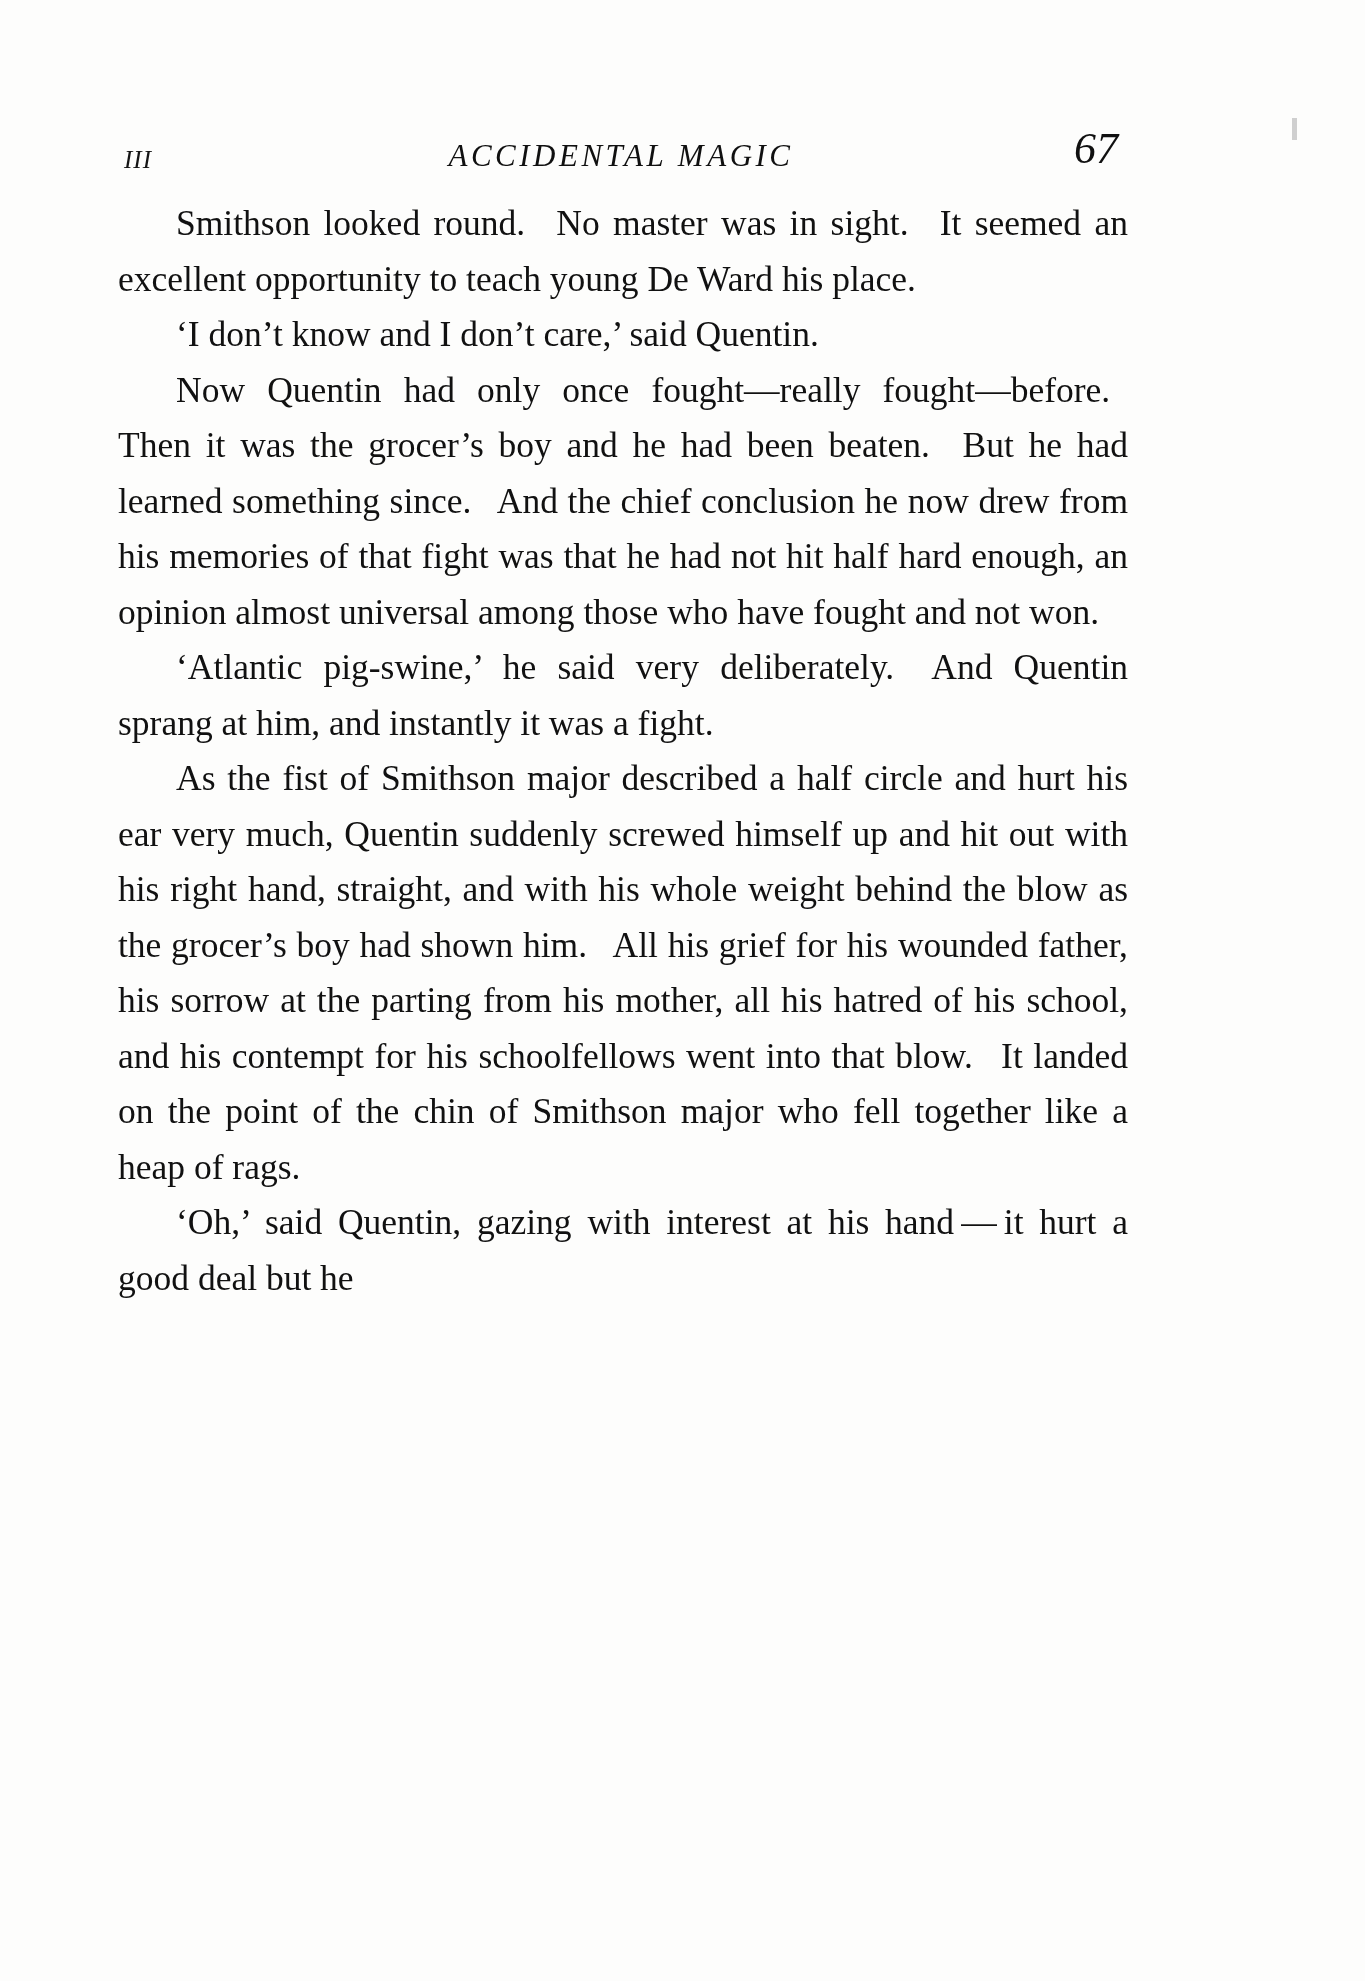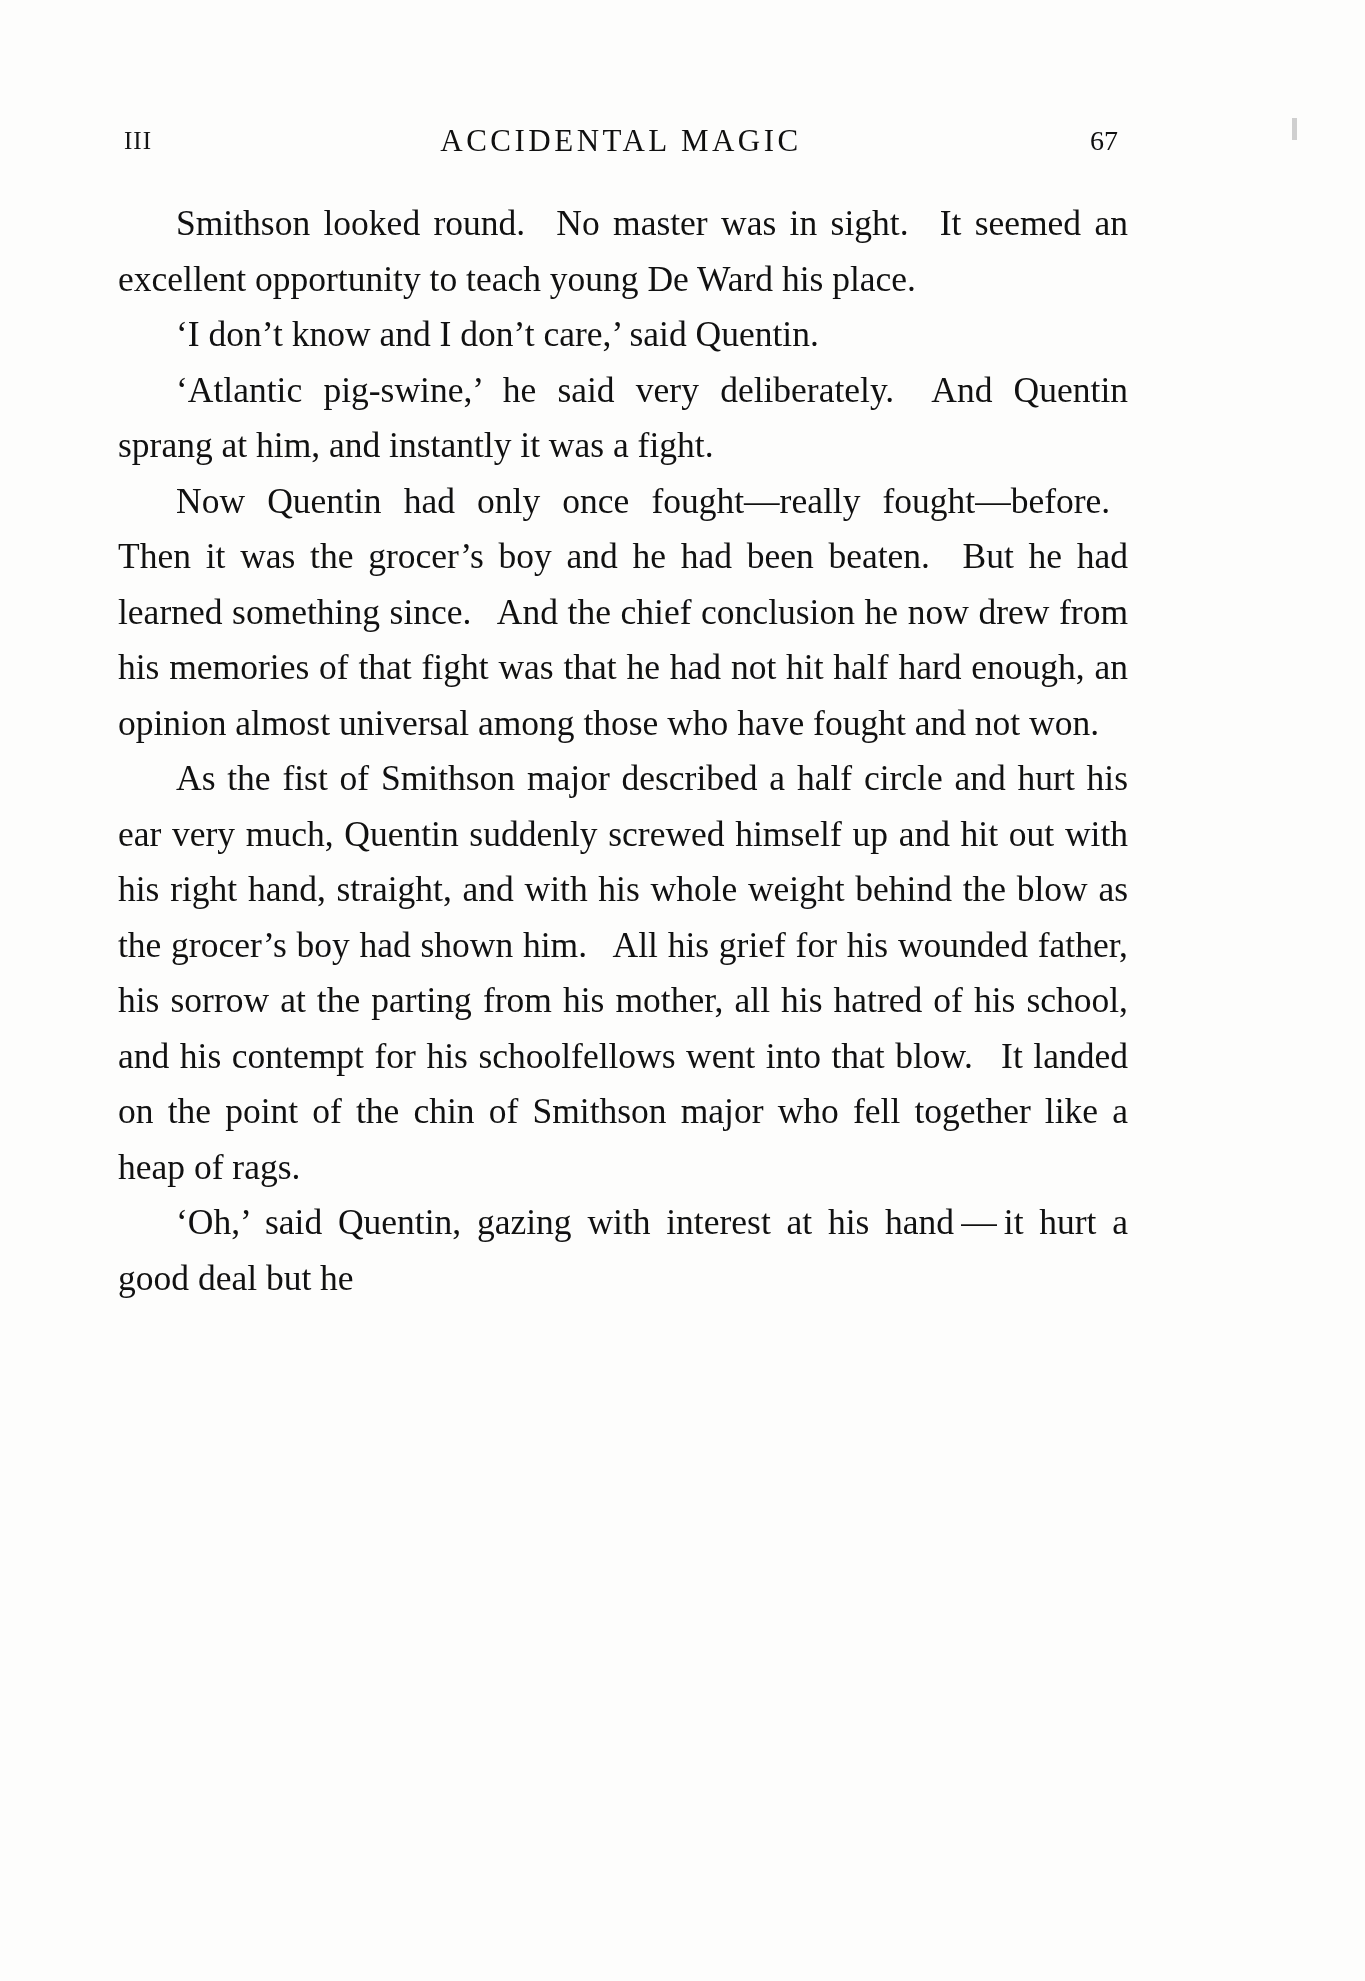--- a/index.html
+++ b/index.html
@@ -27,22 +27,23 @@
     position: absolute;
     left: 118px;
     top: 108px;
     width: 1010px;
   }
   
   .running-head {
     position: relative;
     height: 66px;
     display: flex;
-    align-items: center;
+    align-items: flex-end;
     justify-content: space-between;
+    font-style: italic;
   }
   .chapter-number {
     font-size: 25px;
     letter-spacing: 1px;
     color: #151515;
     font-variant: small-caps;
     width: 120px;
     text-align: left;
     padding-left: 6px;
   }
@@ -50,21 +51,21 @@
     flex: 1;
     text-align: center;
     font-size: 31px;
     letter-spacing: 3.5px;
     color: #101010;
     white-space: nowrap;
   }
   .folio {
     width: 120px;
     text-align: right;
-    font-size: 28px;
+    font-size: 44px;
     color: #101010;
     padding-right: 10px;
   }
   
   .body-text {
     margin-top: 22px;
     font-size: 35.5px;
     line-height: 55.5px;
     text-align: justify;
     text-justify: inter-word;
@@ -99,20 +100,20 @@
 
     <div class="running-head">
       <div class="chapter-number">III</div>
       <div class="head-title">ACCIDENTAL MAGIC</div>
       <div class="folio">67</div>
     </div>
 
     <div class="body-text">
       <p>Smithson looked round.  No master was in sight.  It seemed an excellent opportunity to teach young De Ward his place.</p>
       <p>‘I don’t know and I don’t care,’ said Quentin.</p>
+      <p>Now Quentin had only once fought—really fought—before.  Then it was the grocer’s boy and he had been beaten.  But he had learned something since.  And the chief conclusion he now drew from his memories of that fight was that he had not hit half hard enough, an opinion almost universal among those who have fought and not won.</p>
       <p>‘Atlantic pig-swine,’ he said very deliberately.  And Quentin sprang at him, and instantly it was a fight.</p>
-      <p>Now Quentin had only once fought—really fought—before.  Then it was the grocer’s boy and he had been beaten.  But he had learned something since.  And the chief conclusion he now drew from his memories of that fight was that he had not hit half hard enough, an opinion almost universal among those who have fought and not won.</p>
       <p>As the fist of Smithson major described a half circle and hurt his ear very much, Quentin suddenly screwed himself up and hit out with his right hand, straight, and with his whole weight behind the blow as the grocer’s boy had shown him.  All his grief for his wounded father, his sorrow at the parting from his mother, all his hatred of his school, and his contempt for his schoolfellows went into that blow.  It landed on the point of the chin of Smithson major who fell together like a heap of rags.</p>
       <p class="last-line-cut">‘Oh,’ said Quentin, gazing with interest at his hand — it hurt a good deal but he</p>
     </div>
 
   </div>
 </div>
 
 </body></html>

